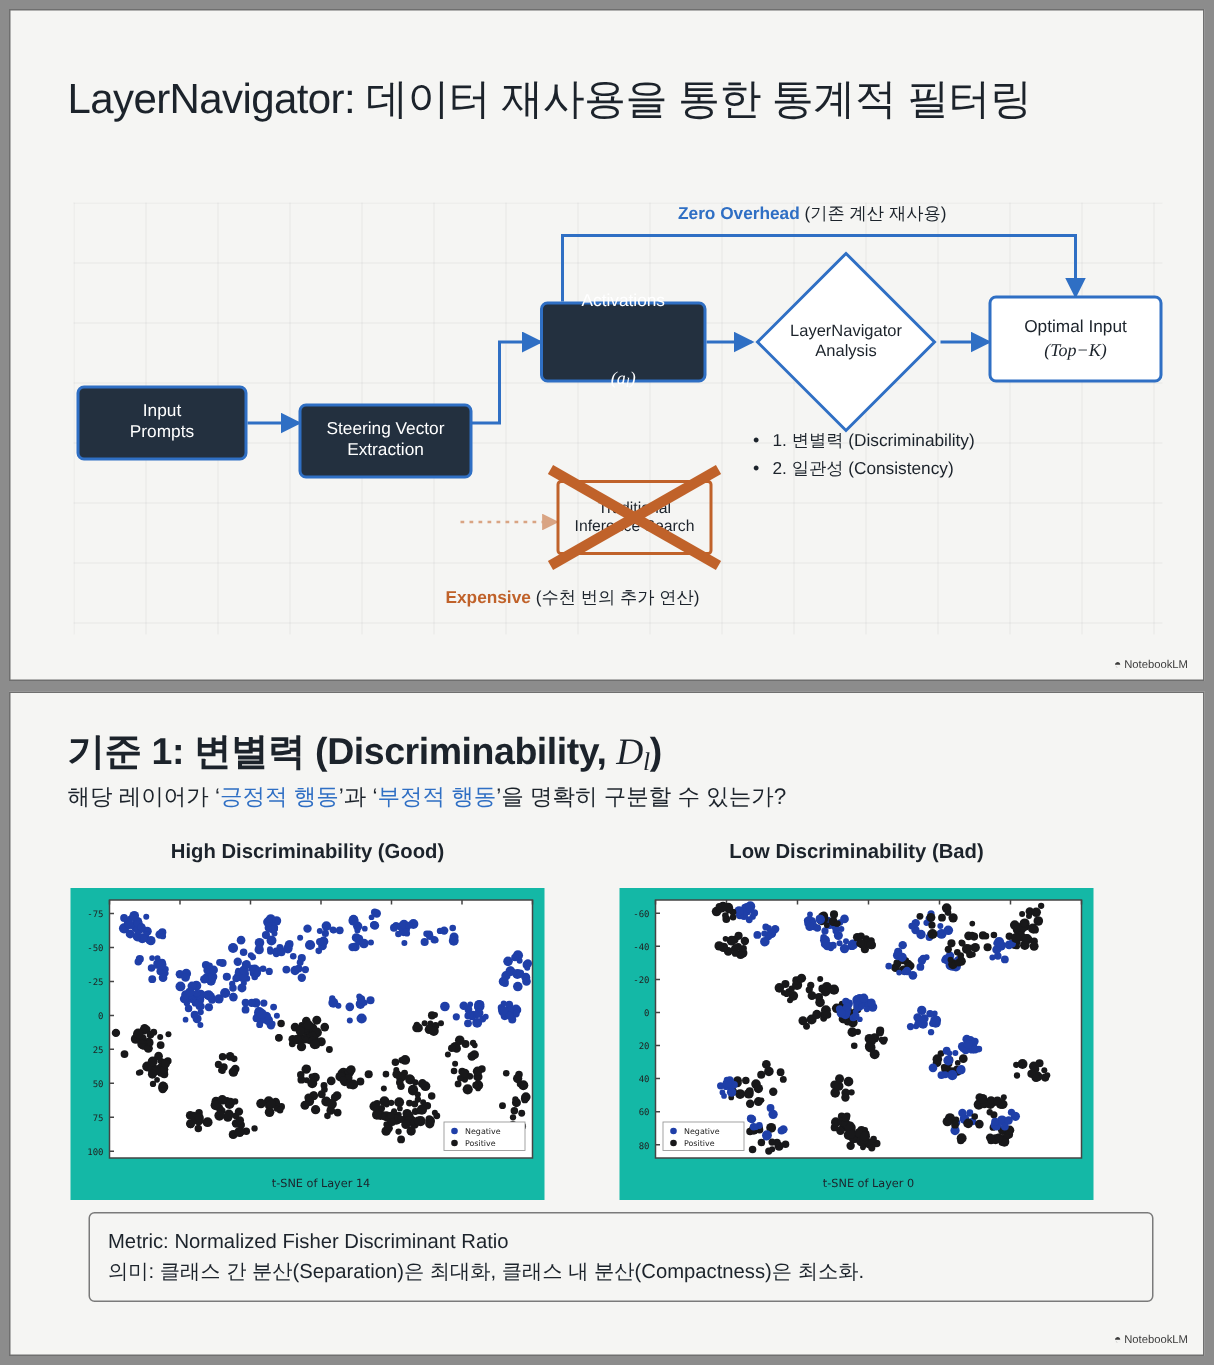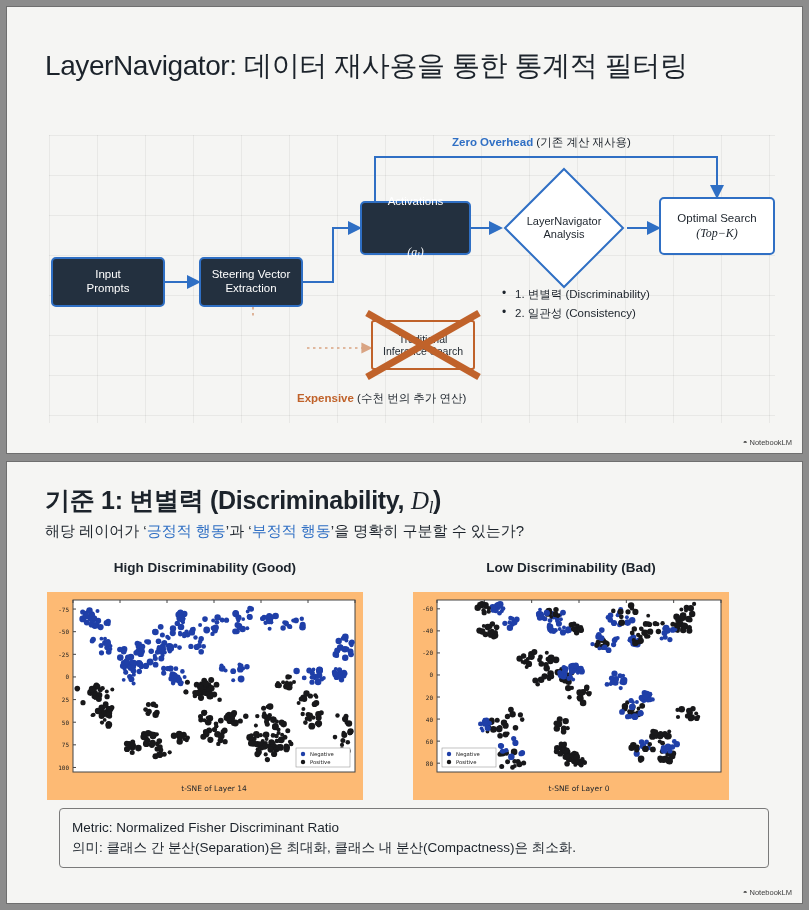--- a/index.html
+++ b/index.html
@@ -107,21 +107,21 @@
   .title2 .mi .sub { font-size: 17px; vertical-align: -4px; }
   .subtitle2 {
     position: absolute; left: 38px; top: 60px;
     font-size: 15px; font-weight: 400; color: #1c232b;
   }
   .subtitle2 .hl { color: #2f6fc4; }
 
   .charts { position: absolute; left: 40px; top: 98px; width: 722px; height: 228px; display: flex; gap: 50px; }
   .chart-col { width: 316px; }
   .chart-title { text-align: center; font-size: 13.5px; font-weight: 700; color: #1c232b; margin-bottom: 17px; }
-  .chart-card { background: #fdba74; height: 208px; position: relative; }
+  .chart-card { background: #14b8a6; height: 208px; position: relative; }
   .chart-card svg { display: block; }
 
   .metric-box {
     position: absolute; left: 52px; top: 346px; width: 710px;
     border: 1px solid #7a7a7a; border-radius: 4px;
     padding: 9px 12px 10px 12px; background: #f5f5f3;
     font-size: 13.5px; color: #1c232b; line-height: 1.45;
   }
 
   .watermark {
@@ -164,42 +164,42 @@
         <path d="M258,213 L322,213" fill="none" stroke="#d9a483" stroke-width="1.6" stroke-dasharray="2.5 3.5" marker-end="url(#ah-orange)"></path>
 
         <line x1="204" y1="172" x2="204" y2="184" stroke="#d9a483" stroke-width="1.6" stroke-dasharray="2.5 3.5"></line>
       </svg>
 
       <div class="node node-dark" style="left:2px; top:122px; width:114px; height:50px;">
         <span>Input</span>
         <span>Prompts</span>
       </div>
 
-      <div class="node node-dark" style="left:150px; top:122px; width:104px; height:50px;">
+      <div class="node node-dark" style="left:150px; top:134px; width:116px; height:50px;">
         <span>Steering Vector</span>
         <span>Extraction</span>
       </div>
 
       <div class="node node-dark" style="left:311px; top:66px; width:111px; height:54px;gap:36px;">
         <span>Activations</span>
         <span class="mathit"><span>(a</span><span class="sub">l</span><span>)</span></span>
       </div>
 
       <div class="diamond-wrap" style="left:452px; top:30px; width:126px; height:126px;">
         <svg class="diamond-shape" width="126" height="126" viewBox="0 0 126 126">
           <polygon points="63,4 122,63 63,122 4,63" fill="#ffffff" stroke="#2f6fc4" stroke-width="2"></polygon>
         </svg>
         <div class="diamond-text">
           <div>LayerNavigator</div>
           <div>Analysis</div>
         </div>
       </div>
 
       <div class="node node-light" style="left:610px; top:62px; width:116px; height:58px;">
-        <span>Optimal Search</span>
+        <span>Optimal Input</span>
         <span class="mathit"><span>(</span><span>Top</span><span>−</span><span>K</span><span>)</span></span>
       </div>
 
       <div class="node node-orange" style="left:322px; top:185px; width:104px; height:50px;">
         <span>Traditional</span>
         <span>Inference Search</span>
       </div>
       <svg class="xmark" style="left:310px; top:172px;" width="128" height="76" viewBox="0 0 128 76">
         <line x1="8" y1="6" x2="120" y2="70" stroke="#c0622a" stroke-width="7" stroke-linecap="butt"></line>
         <line x1="120" y1="6" x2="8" y2="70" stroke="#c0622a" stroke-width="7" stroke-linecap="butt"></line>

